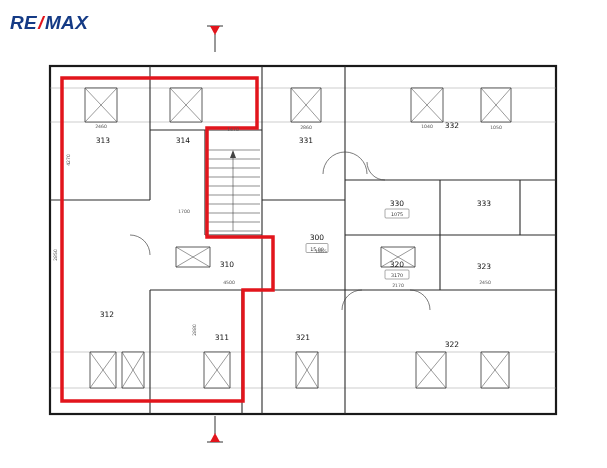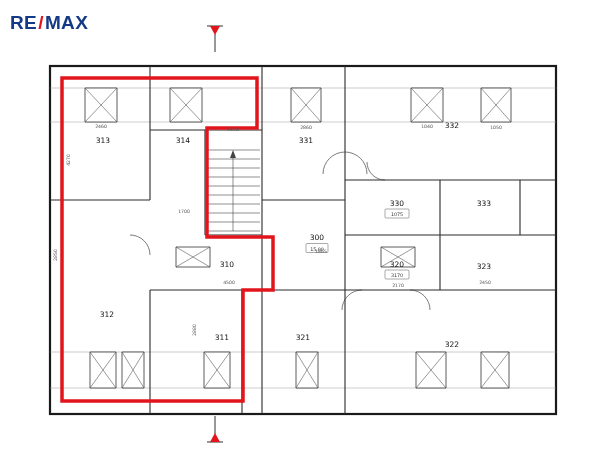--- a/index.html
+++ b/index.html
@@ -5,21 +5,21 @@
   html,body{margin:0;padding:0;background:#ffffff;}
   .page{
     position:relative;
     width:607px;height:468px;
     background:#ffffff;
     font-family:"Liberation Sans", sans-serif;
     overflow:hidden;
   }
   .logo{
     position:absolute;left:10px;top:12px;
-    font-size:19px;font-weight:bold;
+    font-size:19px;font-weight:bold;font-style:italic;
     letter-spacing:.4px;
     color:#143a85;
     user-select:none;
   }
   .logo .slash{color:#e2151c;padding:0 1px;}
   svg{position:absolute;left:0;top:0;}
   svg text{
     font-family:"DejaVu Sans", sans-serif;
     fill:#111111;
   }

